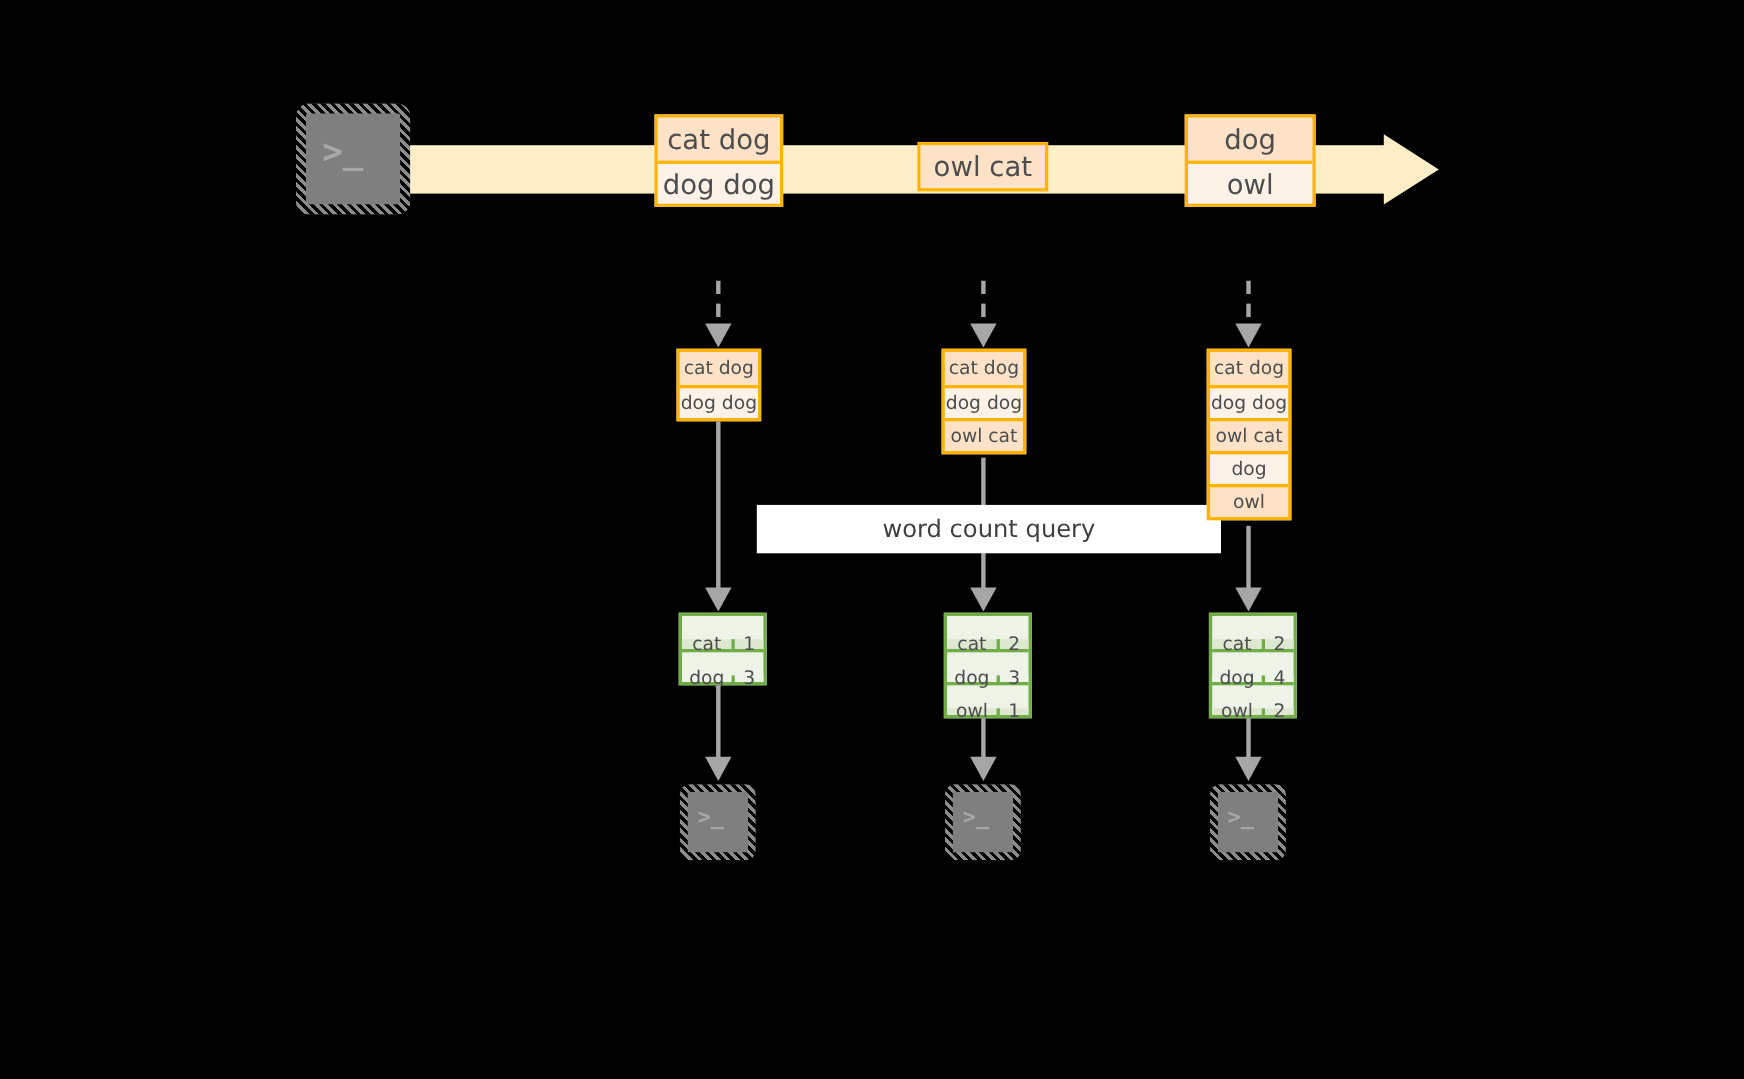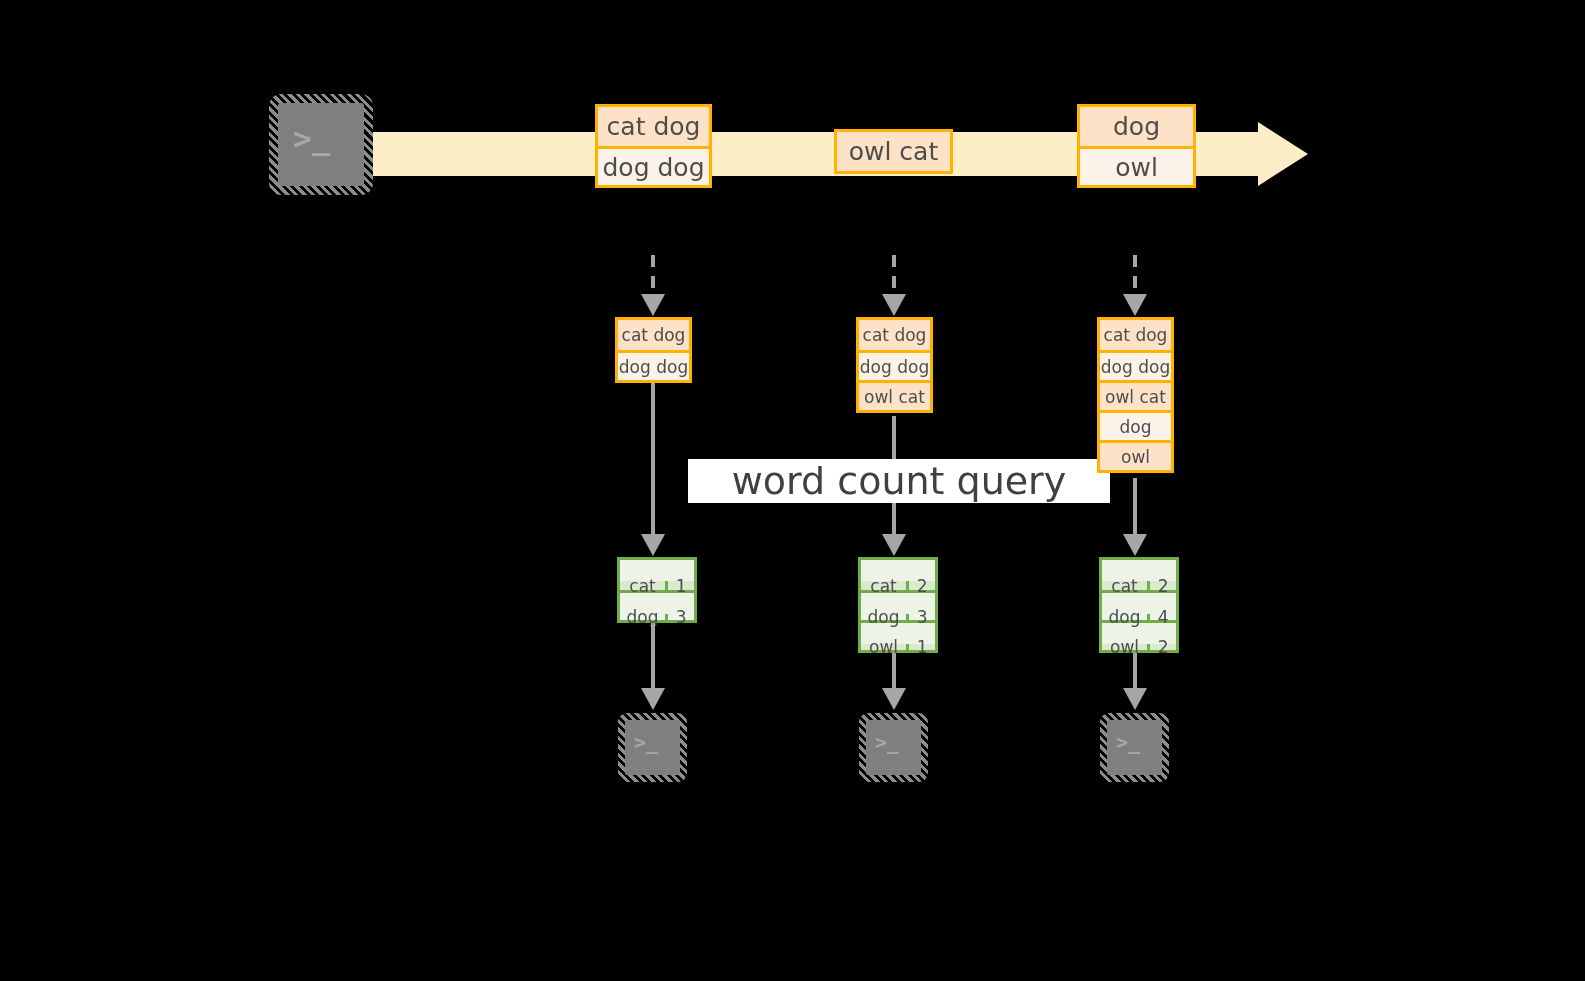--- a/index.html
+++ b/index.html
@@ -195,21 +195,21 @@
   .query-label {
     position: absolute;
     left: 688px;
     top: 459px;
     width: 422px;
     height: 44px;
     background: #ffffff;
     display: flex;
     align-items: center;
     justify-content: center;
-    font-size: 38px;
+    font-size: 22px;
     color: #404040;
     white-space: nowrap;
     z-index: 2;
   }
   .z-top { z-index: 5; }
 </style>
 </head>
 <body>
 
 <div id="stage">

